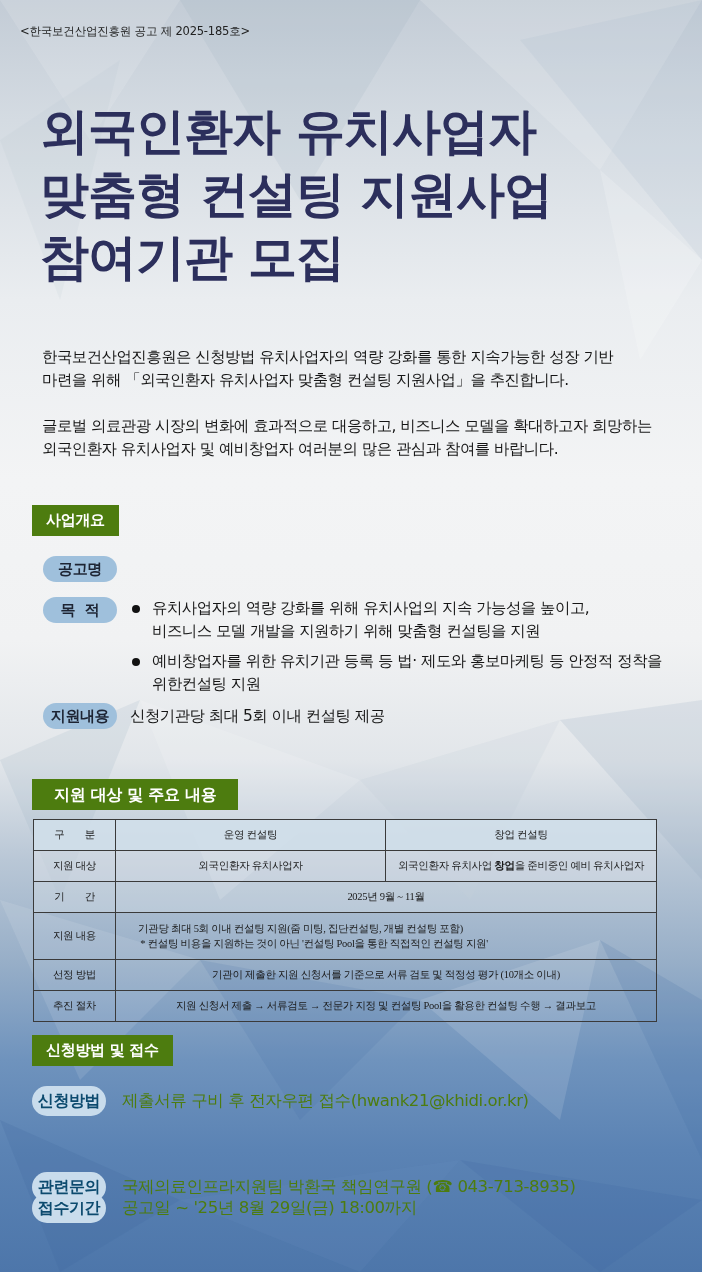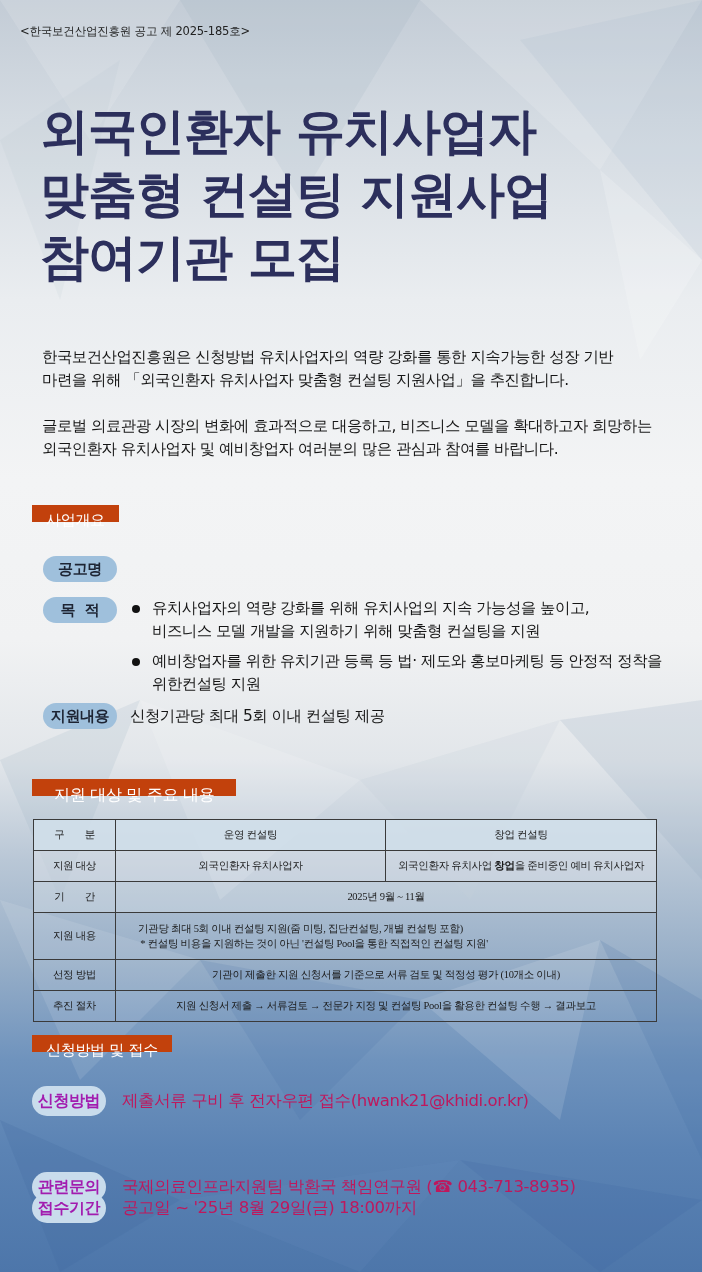--- a/index.html
+++ b/index.html
@@ -28,23 +28,23 @@
   .title div { white-space: nowrap; }
 
   .intro {
     position: absolute; left: 42px; top: 346px; width: 650px;
     font-size: 15.4px; line-height: 23px; color: #151515; letter-spacing: -0.5px;
   }
   .intro p { white-space: nowrap; }
   .intro p + p { margin-top: 23px; }
 
   .sec-head {
-    position: absolute; left: 32px; height: 17px;
-    background: #c2410c; color: #fff; font-size: 15px;
-    line-height: 31px; padding: 0 14px; letter-spacing: -0.3px;
+    position: absolute; left: 32px; height: 31px;
+    background: #4d7c0f; color: #fff; font-size: 15px;
+    line-height: 31px; padding: 0 14px; letter-spacing: -0.3px; font-weight: bold;
   }
 
   .pill {
     display: inline-block; background: #9fc0dc; border-radius: 14px;
     font-size: 15px; font-weight: bold; color: #1d2433;
     height: 26px; line-height: 26px; text-align: center;
     letter-spacing: -0.4px; white-space: nowrap;
   }
   .ov-row { position: absolute; left: 43px; display: flex; align-items: flex-start; }
   .ov-row .pill { width: 74px; }
@@ -70,22 +70,22 @@
   table.info tr.r1 td { height: 26px; background: rgba(240,242,244,0.35); margin-left: 12px; }
   table.info tr.r2 td { height: 24px; background: rgba(240,242,244,0.25); }
   table.info tr.r3 td { height: 44px; }
   table.info tr.r4 td { height: 28px; }
   table.info tr.r5 td { height: 28px; }
   table.info td.left { text-align: left; padding-left: 22px; line-height: 15px; }
   table.info b { font-weight: bold; }
   .spaced { letter-spacing: 20px; }
 
   .ap-row { position: absolute; left: 32px; display: flex; align-items: center; }
-  .ap-row .pill { width: 74px; background: #c9dcec; color: #a21caf; font-size: 16px; height: 30px; line-height: 30px; border-radius: 15px; text-align: center; }
-  .ap-text { margin-left: 16px; font-size: 16.5px; color: #be185d; letter-spacing: -0.4px; white-space: nowrap; }
+  .ap-row .pill { width: 74px; background: #c9dcec; color: #0c4a6e; font-size: 16px; height: 30px; line-height: 30px; border-radius: 15px; text-align: center; }
+  .ap-text { margin-left: 16px; font-size: 16.5px; color: #4d7c0f; letter-spacing: -0.4px; white-space: nowrap; }
 </style>
 </head>
 <body>
 
 <svg class="bg-shapes" width="702" height="1272" viewBox="0 0 702 1272">
   <polygon points="0,0 180,0 90,140" fill="#ffffff" opacity="0.12"></polygon>
   <polygon points="180,0 420,0 300,200" fill="#8ea3b8" opacity="0.12"></polygon>
   <polygon points="420,0 702,0 600,170" fill="#ffffff" opacity="0.14"></polygon>
   <polygon points="520,40 702,0 702,260" fill="#9fb2c6" opacity="0.15"></polygon>
   <polygon points="0,140 120,60 60,300" fill="#a9b8c7" opacity="0.10"></polygon>

